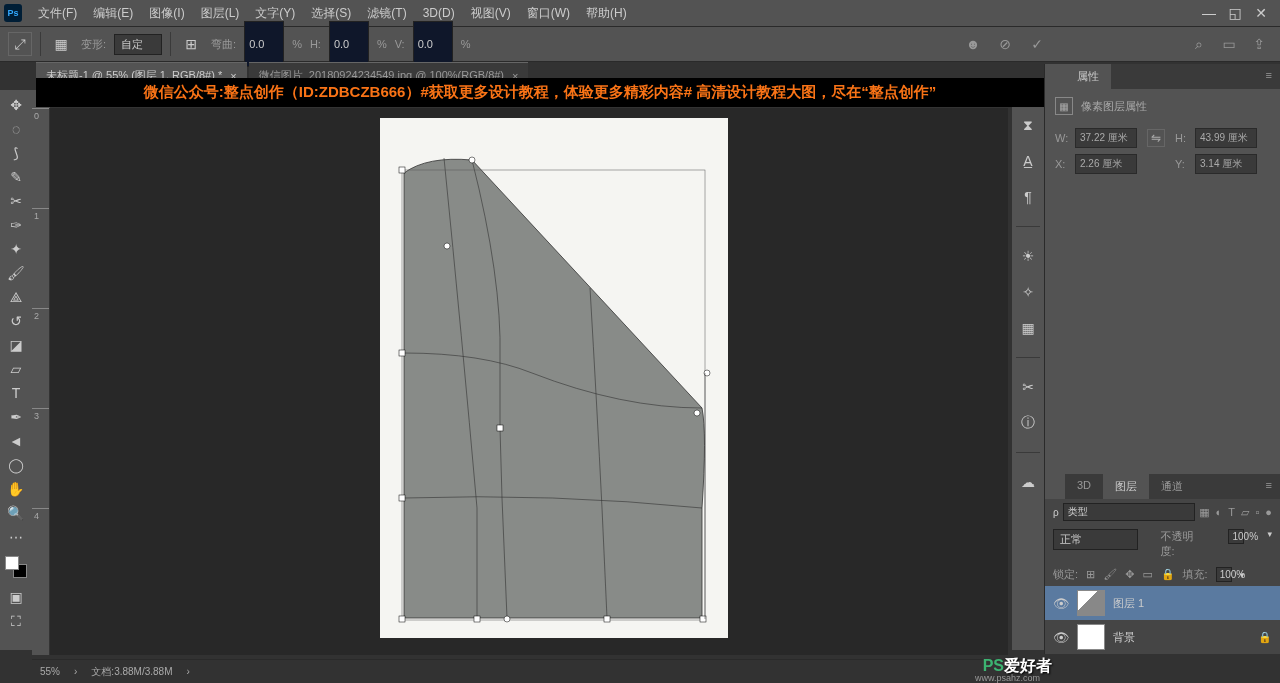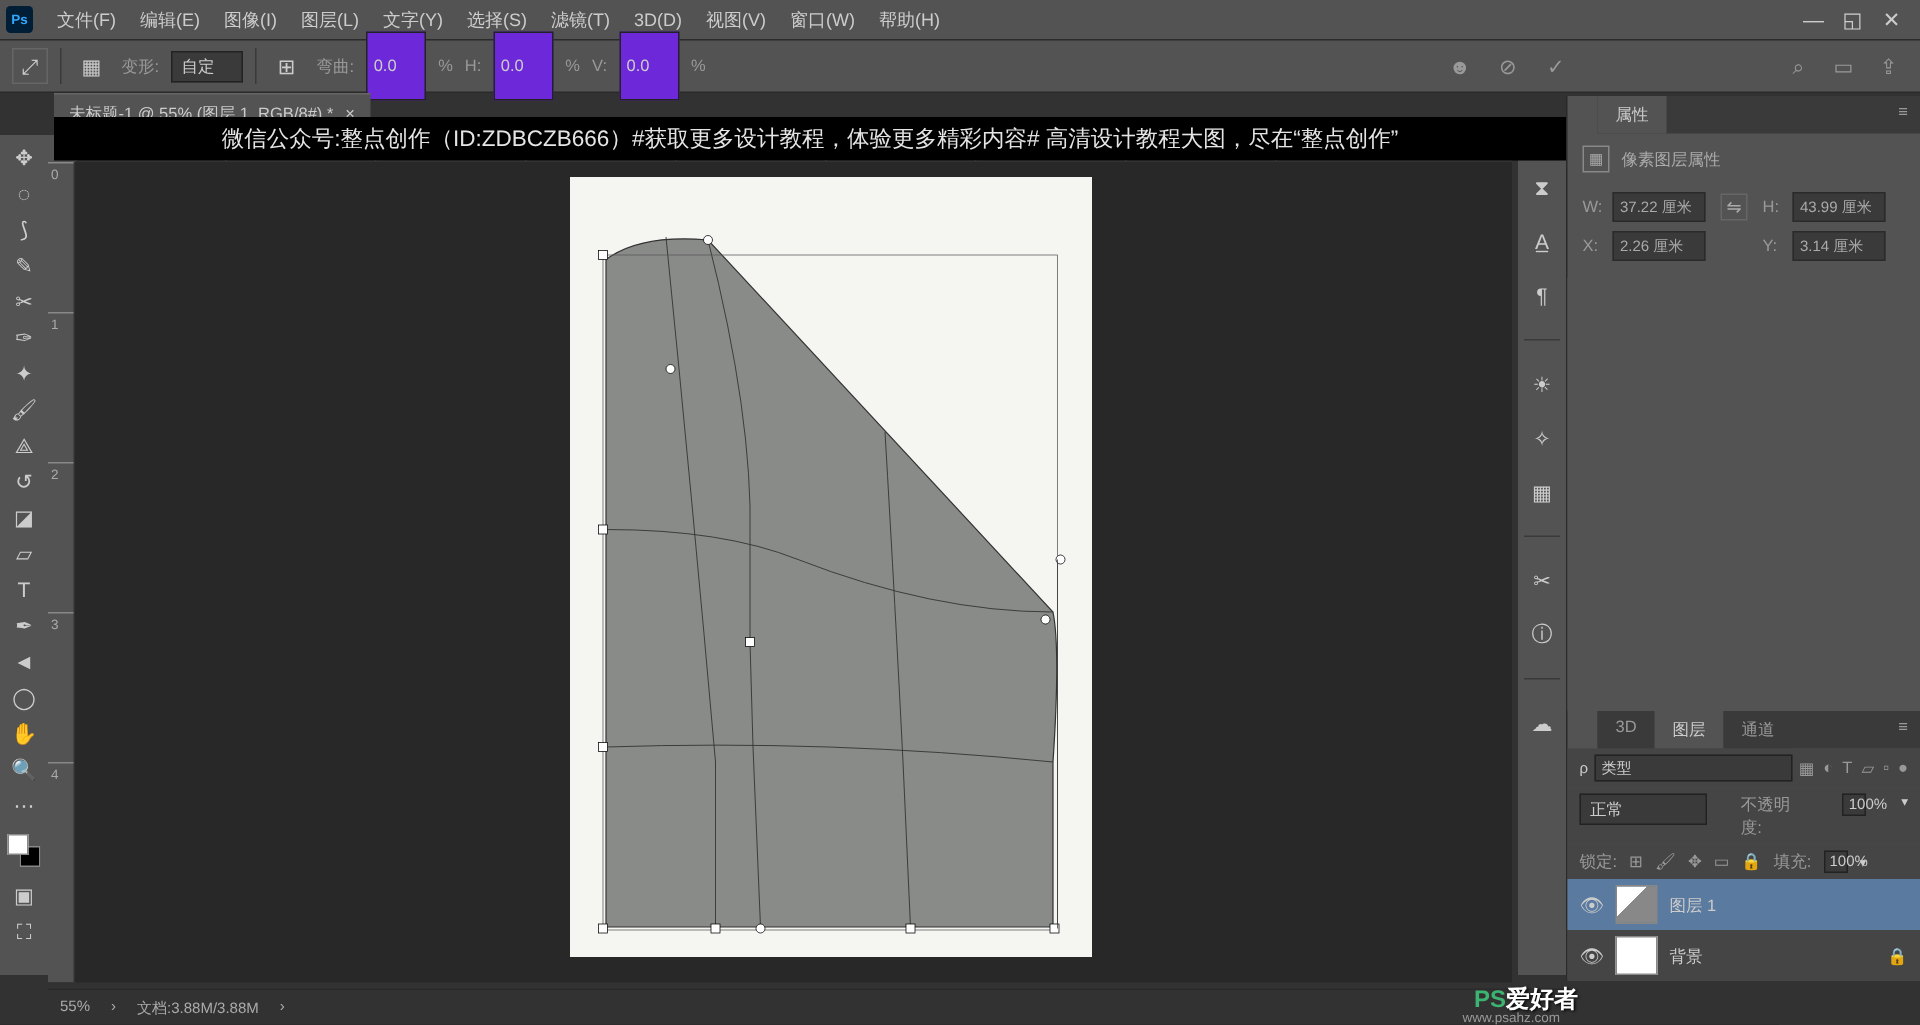--- a/index.html
+++ b/index.html
@@ -6,35 +6,35 @@
 body { background: #323232; color: #ccc; width: 1280px; height: 683px; overflow: hidden; position: relative; }
 .menubar { background: #535353; height: 26px; display: flex; align-items: center; padding: 0 4px; font-size: 12px; }
 .ps-logo { width: 18px; height: 18px; background: #001e36; border-radius: 3px; display: flex; align-items: center; justify-content: center; color:#31a8ff; font-size:9px; font-weight:bold; margin-right:8px;}
 .menu-item { padding: 0 8px; cursor: pointer; }
 .win-controls { margin-left: auto; display: flex; gap: 12px; padding-right: 8px; }
 .win-ctrl { width: 14px; height: 14px; display:flex; align-items:center; justify-content:center; font-size:14px; cursor:pointer;}
 .optbar { background: #535353; height: 36px; border-top: 1px solid #2a2a2a; border-bottom: 1px solid #2a2a2a; display: flex; align-items: center; padding: 0 8px; font-size: 11px; gap: 8px; }
 .opt-icon { width:24px; height:24px; border:1px solid #666; display:flex; align-items:center; justify-content:center; font-size:14px;}
 .opt-label { color:#999; }
 .opt-select { background:#3a3a3a; border:1px solid #222; padding:2px 18px 2px 6px; font-size:11px; color:#ccc; position:relative;}
-.opt-input { background:#6d28d9; border:1px solid #222; padding:16px 4px; font-size:11px; color:#ccc; width:40px;}
+.opt-input { background:#0f172a; border:1px solid #222; padding:16px 4px; font-size:11px; color:#ccc; width:40px;}
 .opt-divider { width:1px; height:24px; background:#3a3a3a;}
 .opt-center { margin-left:auto; display:flex; gap:14px; align-items:center; margin-right:auto; padding-left:350px;}
 .opt-right { display:flex; gap:12px; align-items:center; padding-right:4px;}
 .opt-ic { width:18px; height:18px; display:flex; align-items:center; justify-content:center; font-size:14px; color:#999;}
 .tabbar { background:#323232; height:28px; display:flex; align-items:flex-start; padding-left:36px; font-size:11px;}
 .tab { background:#535353; padding:5px 10px; display:flex; align-items:center; gap:8px; margin-right:2px; border-top:1px solid #666;}
 .tab.inactive { background:#3a3a3a; color:#999;}
 .tab-close { font-size:11px; cursor:pointer;}
 .toolbar { position:absolute; left:0; top:90px; width:32px; background:#535353; height:560px; display:flex; flex-direction:column; align-items:center; padding-top:4px; gap:2px;}
 .tool { width:26px; height:22px; display:flex; align-items:center; justify-content:center; font-size:14px; color:#ccc; cursor:pointer; border:1px solid transparent;}
 .tool-swatch { width:22px; height:22px; position:relative; margin-top:6px;}
 .sw-fg { position:absolute; width:14px; height:14px; background:#fff; border:1px solid #888; left:0; top:0; z-index:2;}
 .sw-bg { position:absolute; width:14px; height:14px; background:#000; border:1px solid #888; right:0; bottom:0;}
-.banner { position:absolute; left:36px; top:78px; right:236px; background:#000; color:#e5e5e5; font-size:15px; font-weight:normal; padding:5px 0; text-align:center; z-index:5; white-space:nowrap; overflow:hidden;}
+.banner { position:absolute; left:36px; top:78px; right:236px; background:#000; color:#f97316; font-size:15px; font-weight:bold; padding:5px 0; text-align:center; z-index:5; white-space:nowrap; overflow:hidden;}
 .canvas-area { position:absolute; left:32px; top:90px; width:976px; height:565px; background:#282828; overflow:hidden;}
 .ruler-h { position:absolute; top:0; left:18px; right:0; height:18px; background:#535353; border-bottom:1px solid #333; display:flex; font-size:9px; color:#aaa;}
 .ruler-h span { width:100px; border-left:1px solid #888; padding-left:2px; padding-top:6px;}
 .ruler-v { position:absolute; left:0; top:18px; bottom:0; width:18px; background:#535353; border-right:1px solid #333; display:flex; flex-direction:column; font-size:9px; color:#aaa;}
 .ruler-v span { height:100px; border-top:1px solid #888; padding-left:2px; padding-top:2px;}
 .ruler-corner { position:absolute; left:0; top:0; width:18px; height:18px; background:#535353;}
 .artboard { position:absolute; left:348px; top:28px; width:348px; height:520px; background:#f5f5f2;}
 .shape { position:absolute; left:22px; top:40px; width:305px; height:465px;}
 .shape svg { width:100%; height:100%; overflow:visible;}
 .handle { fill:#fff; stroke:#000; stroke-width:0.5;}
@@ -127,20 +127,24 @@
     <div class="opt-ic">▭</div>
     <div class="opt-ic">⇪</div>
   </div>
 </div>
 
 <div class="tabbar">
   <div class="tab">
     <span>未标题-1 @ 55% (图层 1, RGB/8#) *</span>
     <span class="tab-close">×</span>
   </div>
+  <div class="tab inactive">
+    <span>微信图片_20180924234549.jpg @ 100%(RGB/8#)</span>
+    <span class="tab-close">×</span>
+  </div>
 </div>
 
 <div class="banner">微信公众号:整点创作（ID:ZDBCZB666）#获取更多设计教程，体验更多精彩内容#  高清设计教程大图，尽在“整点创作”</div>
 
 <div class="toolbar">
   <div class="tool">✥</div>
   <div class="tool">◌</div>
   <div class="tool">⟆</div>
   <div class="tool">✎</div>
   <div class="tool">✂</div>

